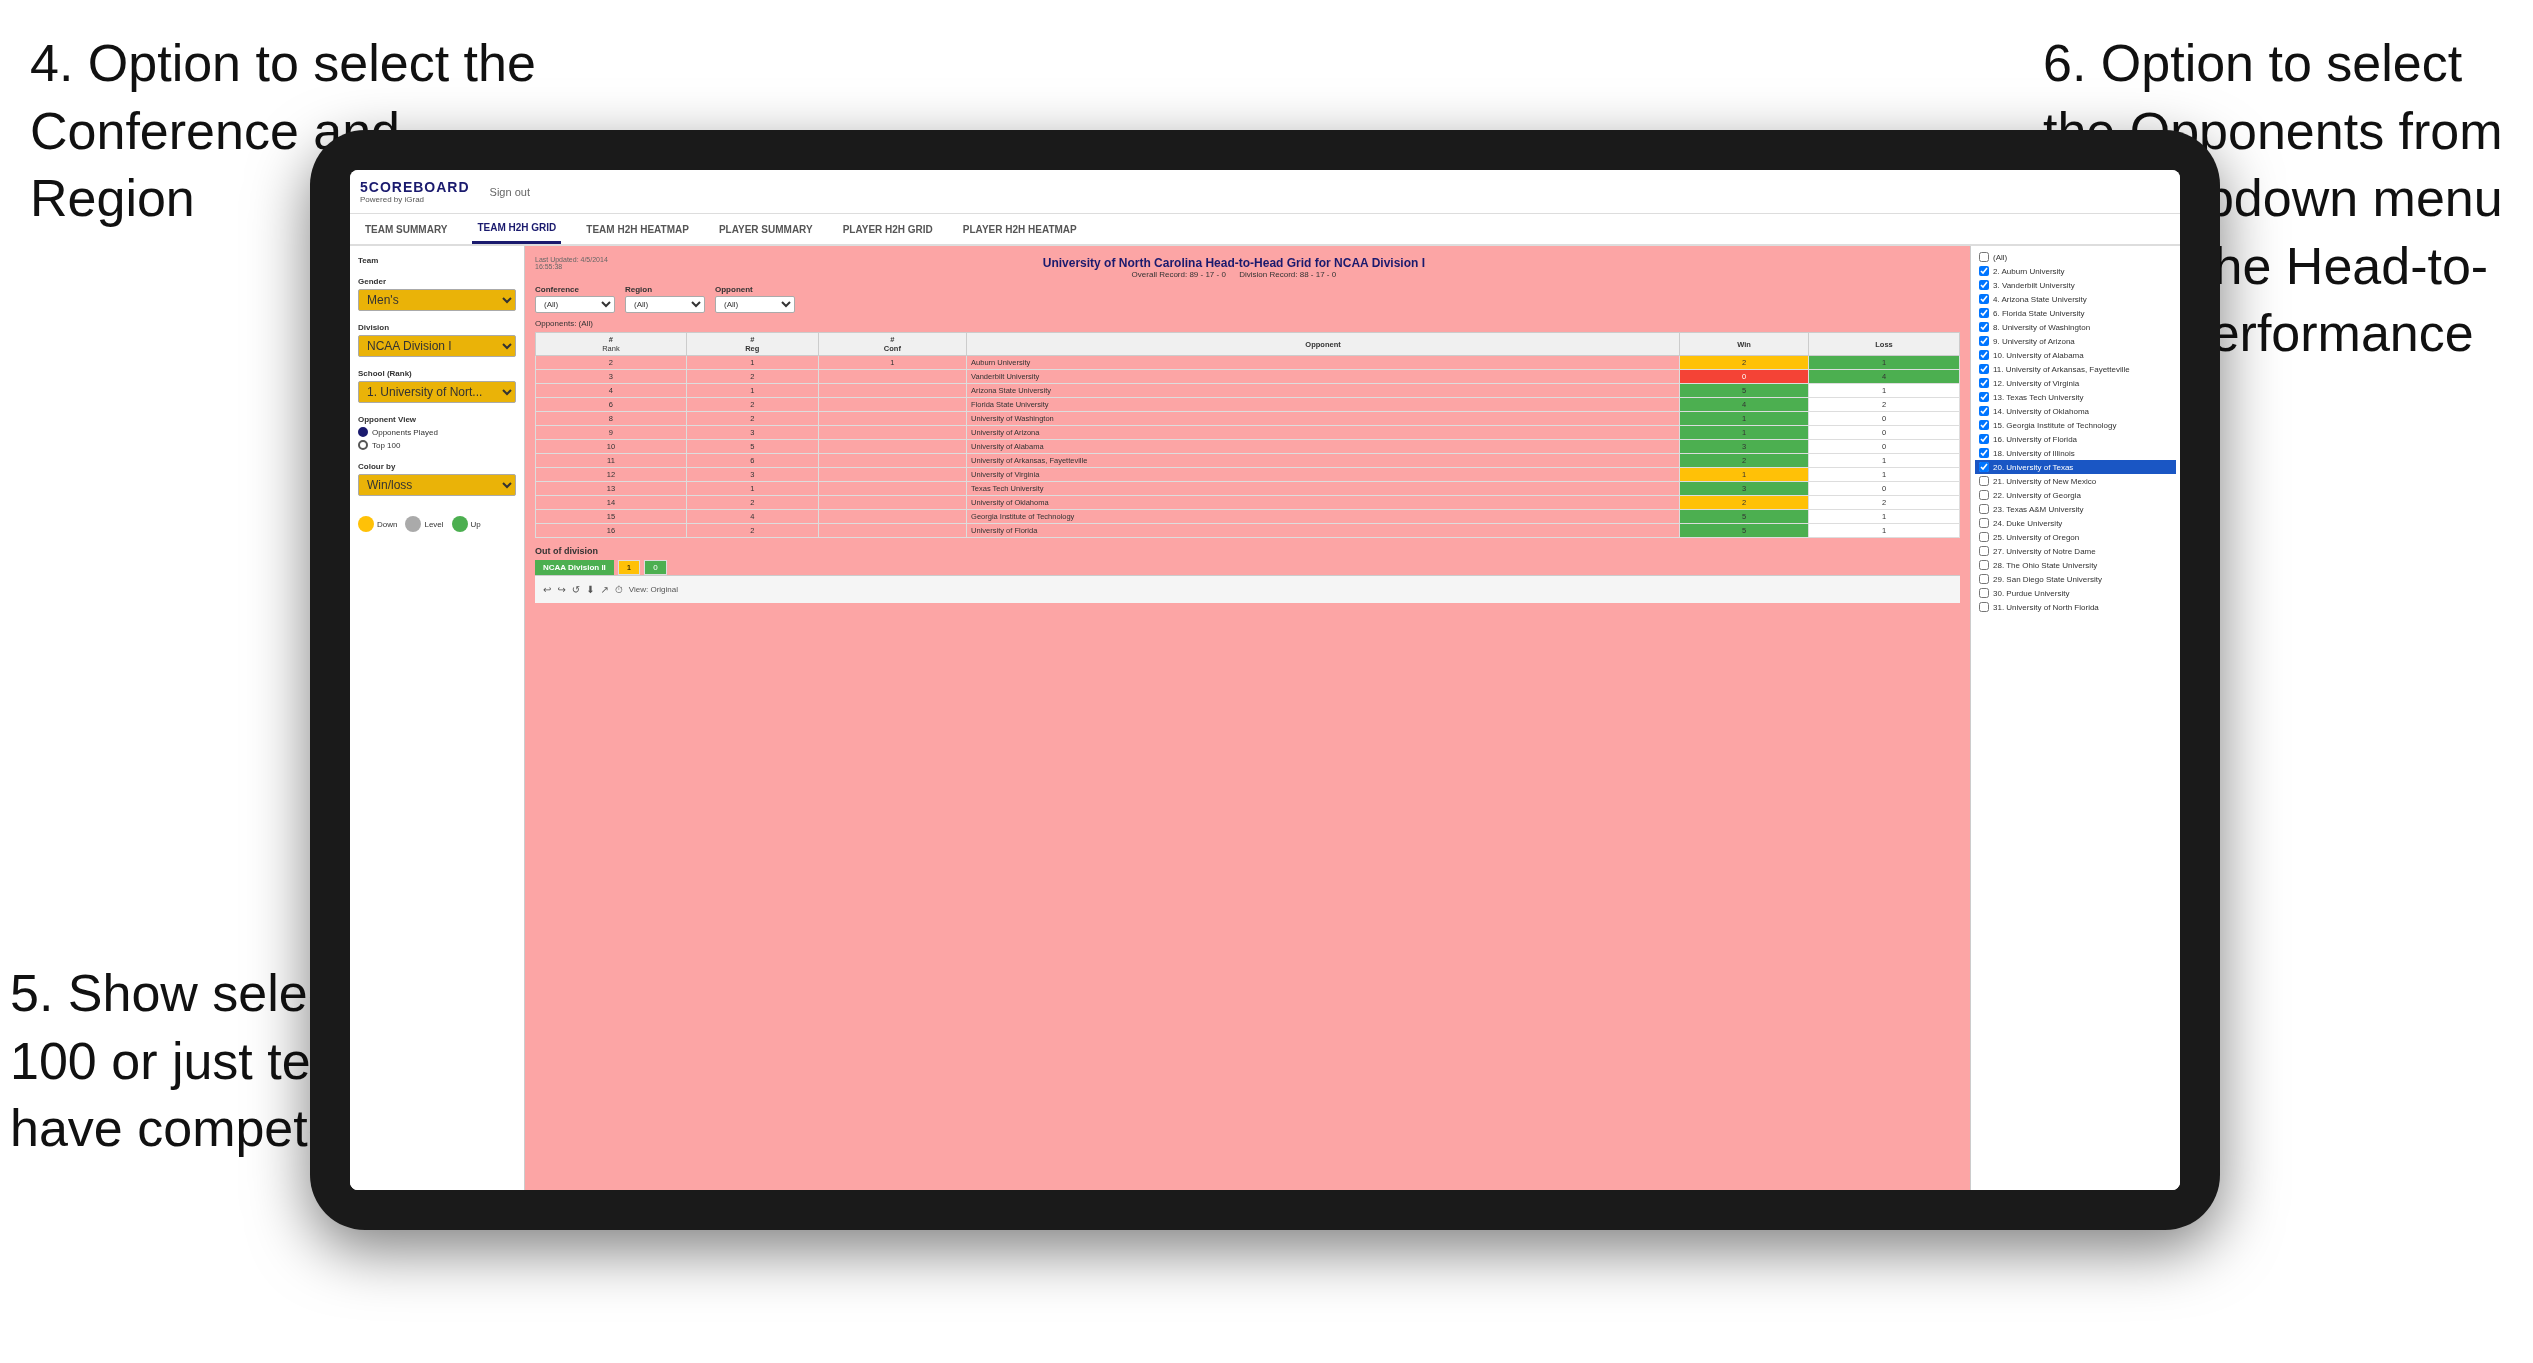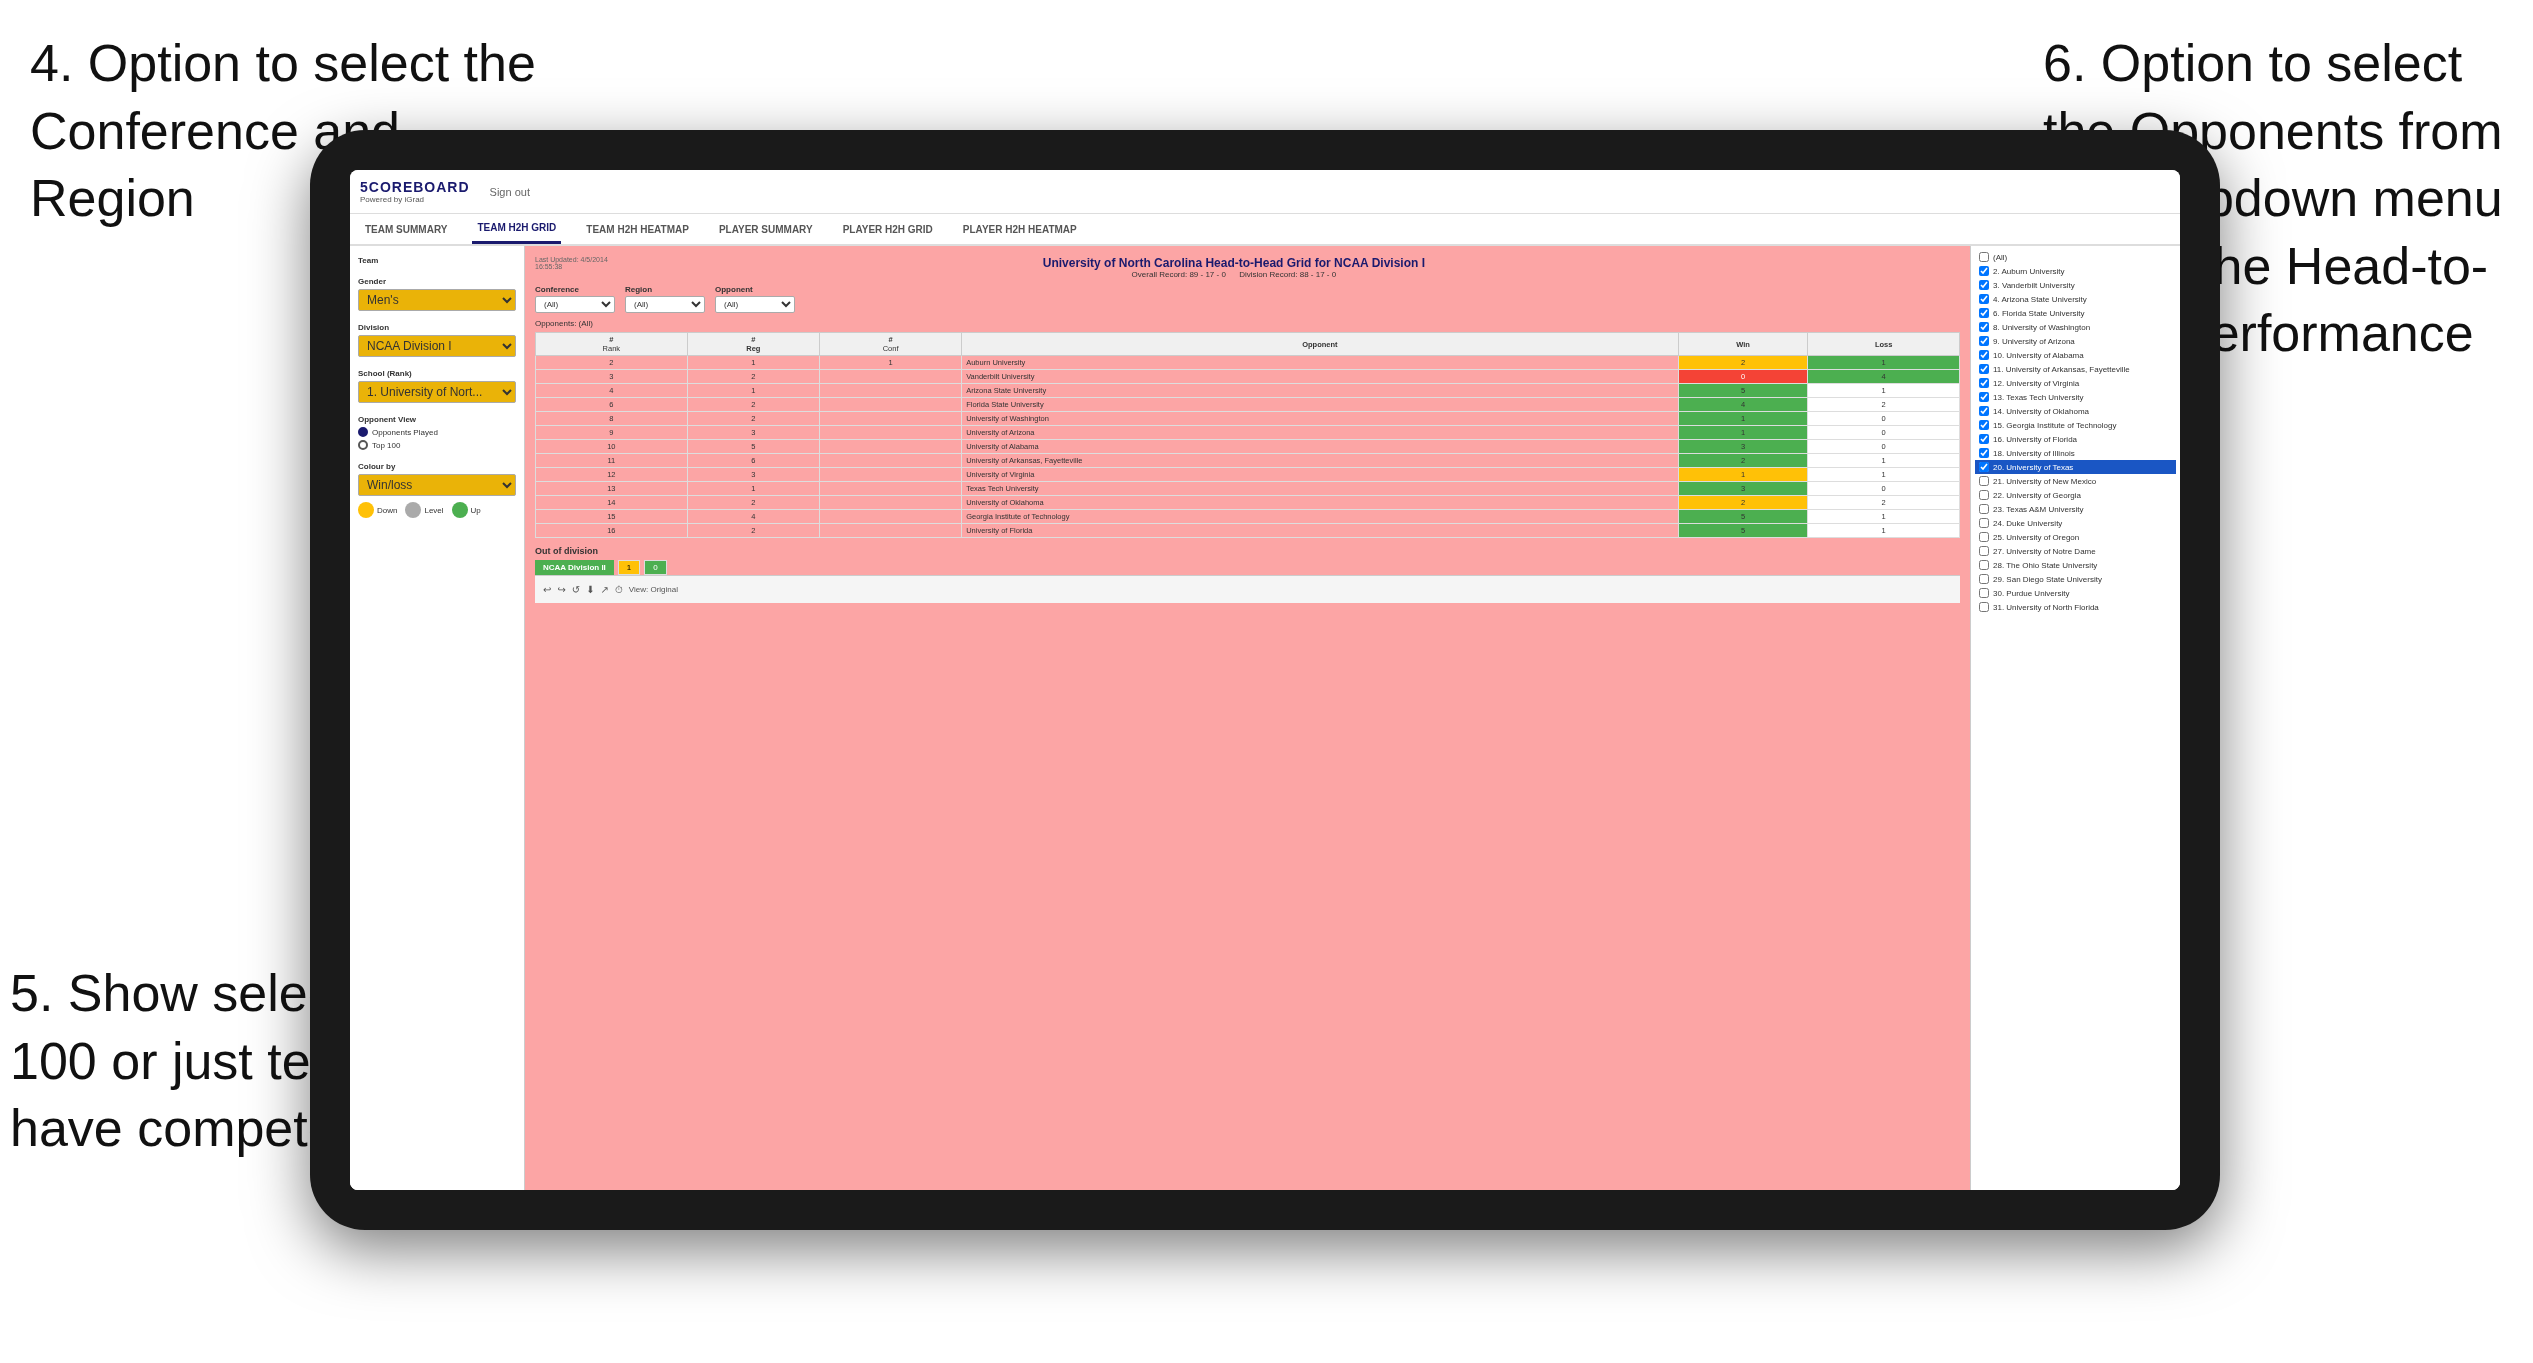--- a/index.html
+++ b/index.html
@@ -162,21 +162,21 @@
       color: #333;
       border-radius: 2px;
     }
 
     .opponent-view { margin-top: 8px; }
     .radio-label { font-size: 8px; color: #333; display: flex; align-items: center; gap: 4px; margin-bottom: 3px; }
     .radio-dot { width: 10px; height: 10px; border-radius: 50%; border: 2px solid #555; background: #fff; flex-shrink: 0; }
     .radio-dot.selected { background: #1a1a6e; border-color: #1a1a6e; }
 
     .colour-section { margin-top: 8px; }
-    .legend-row { display: flex; gap: 8px; align-items: center; margin-top: 6px; }
+    .legend-row { display: flex; gap: 8px; align-items: center; margin-top: 20px; }
     .legend-dot { width: 16px; height: 16px; border-radius: 50%; }
     .legend-label { font-size: 8px; color: #333; }
 
     
     .center-panel {
       flex: 1;
       padding: 10px;
       overflow: auto;
       background: #fca5a5;
     }
@@ -454,21 +454,21 @@
         <div style="font-size:8px;margin-bottom:3px;color:#333;">
           <span>Opponents:</span>
           <span>(All)</span>
         </div>
 
         <table class="data-table">
           <thead>
             <tr>
               <th>#<br><span style="font-weight:400;">Rank</span></th>
               <th>#<br><span style="font-weight:700;">Reg</span></th>
-              <th>#<br><span style="font-weight:400;">Conf</span></th>
+              <th>#<br><span style="font-weight:700;">Conf</span></th>
               <th>Opponent</th>
               <th>Win</th>
               <th>Loss</th>
             </tr>
           </thead>
           <tbody id="table-body">
           <tr>
     <td>2</td>
     <td>1</td>
     <td>1</td>

